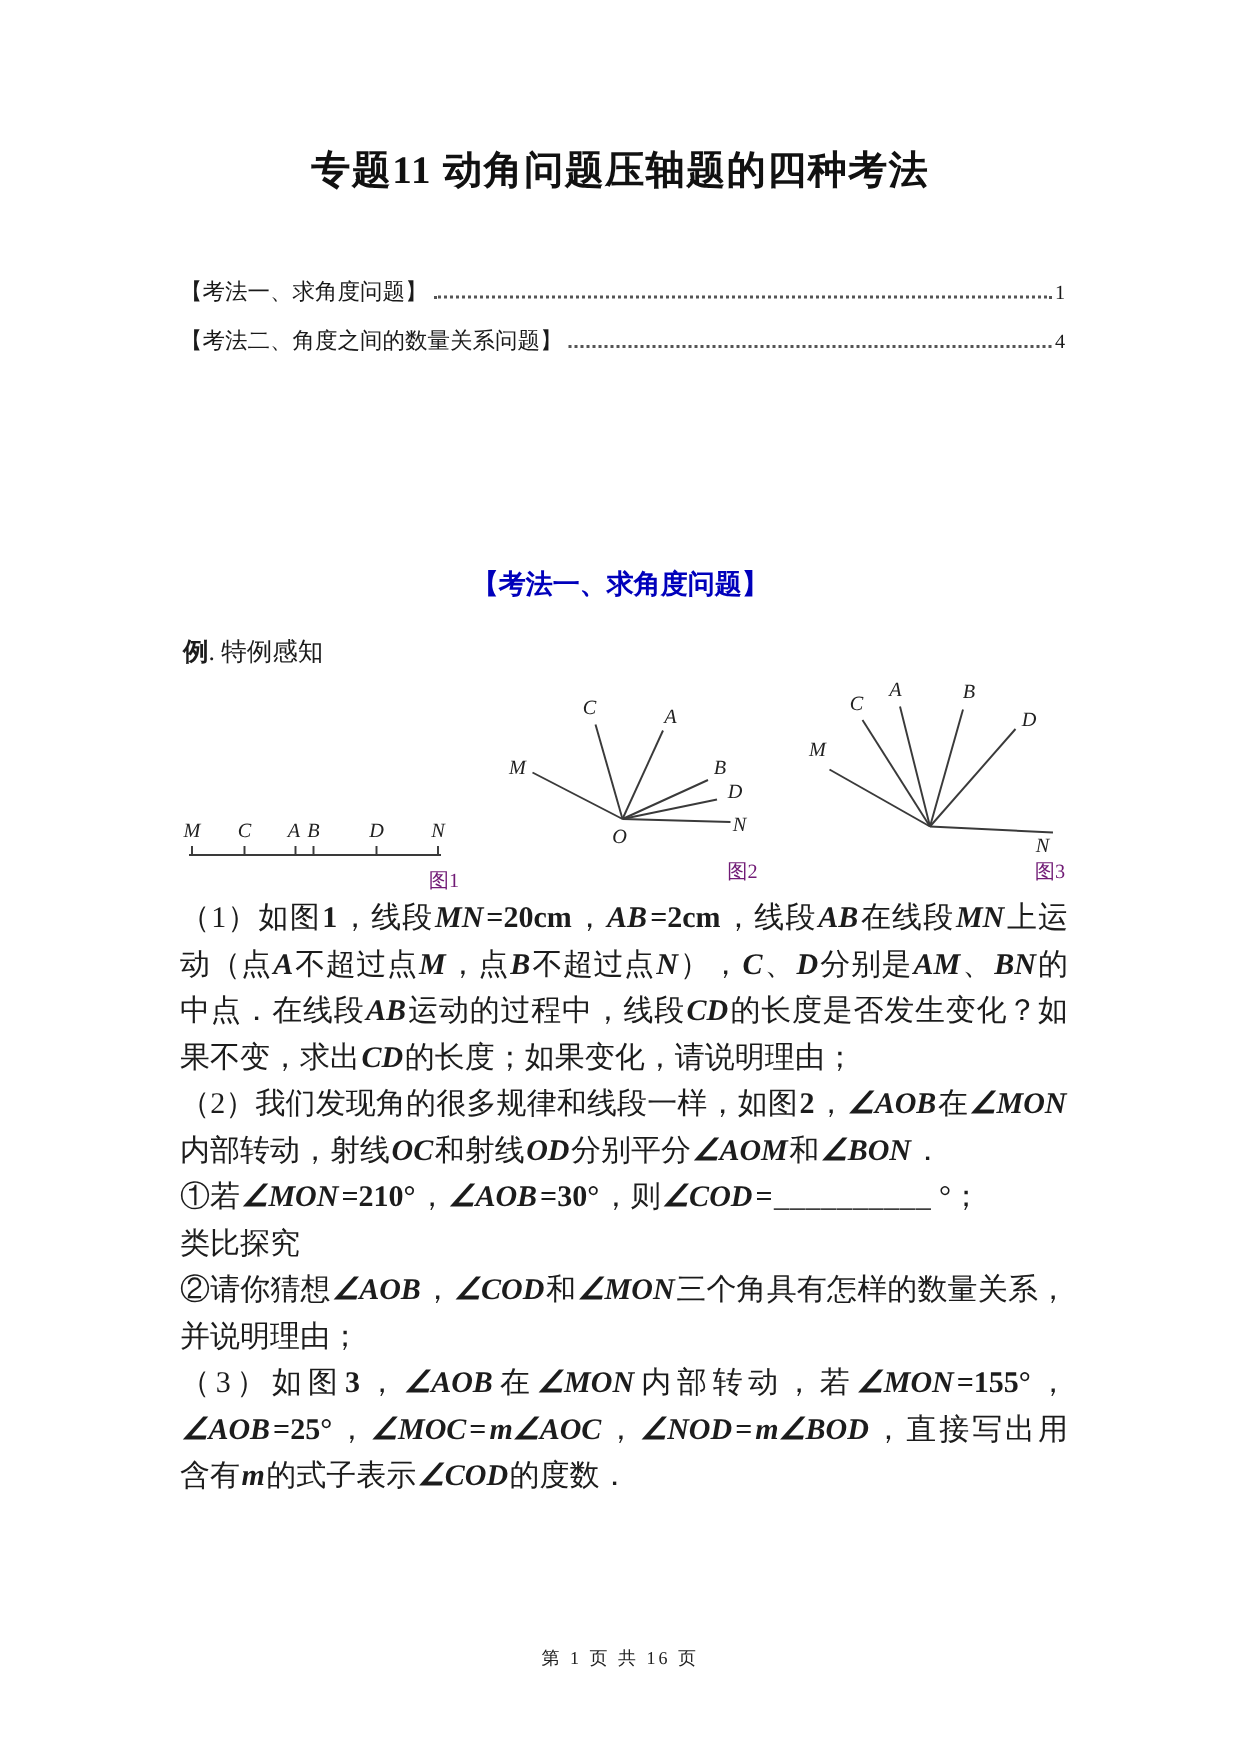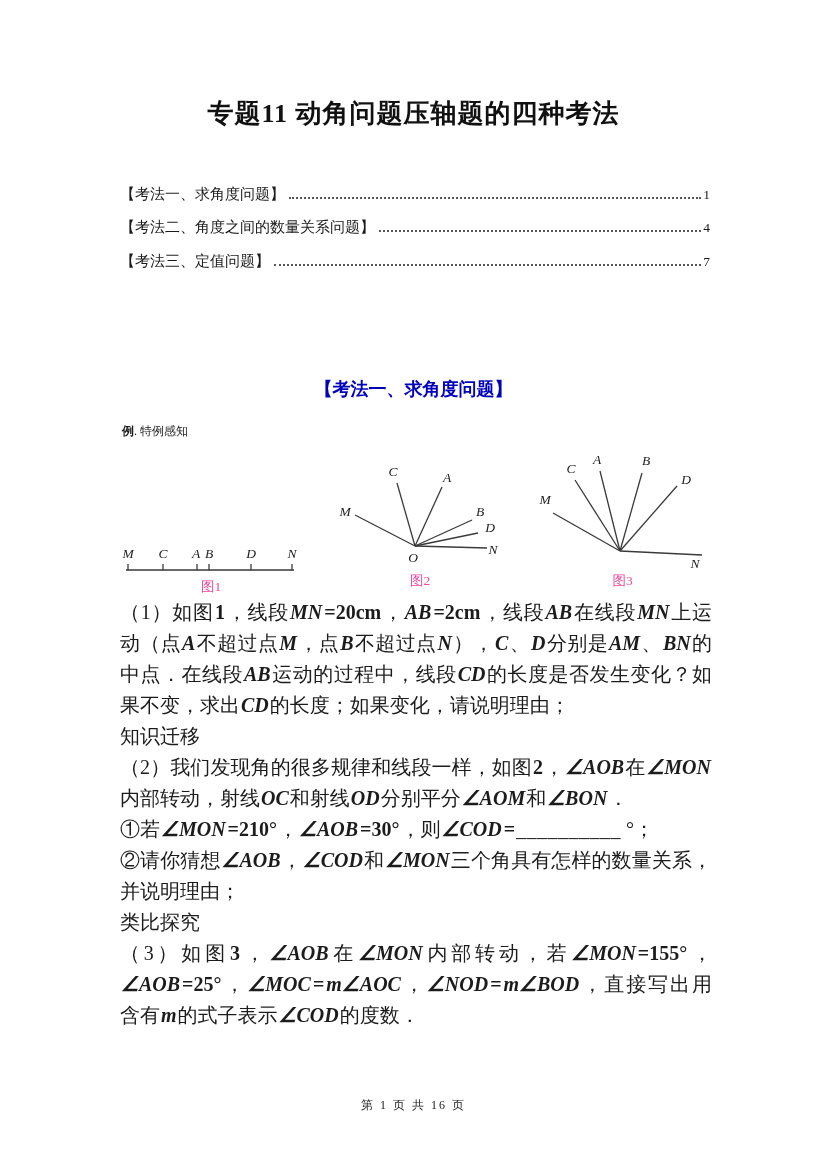--- a/index.html
+++ b/index.html
@@ -63,29 +63,29 @@
     top: 377px; left: 0; width: 100%;
     margin: 0;
     text-align: center;
     font-size: 18px;
     font-weight: bold;
     font-family: "Liberation Sans", sans-serif;
   }
   .example-line {
     position: absolute;
     left: 122px; top: 423px;
-    font-size: 12px;
+    font-size: 17px;
     color: #1c1c1c;
   }
   .example-line .ex-bold { font-weight: bold; }
   .figure-block { position: absolute; }
   .fig-caption {
-    text-align: center;
+    text-align: right;
     font-size: 13.5px;
-    color: #ec4899;
+    color: #701a75;
     margin-top: 2px;
     font-family: "Liberation Serif", serif;
   }
   .fig-svg { display: block; }
   .fig-svg line, .fig-svg polyline { stroke: #3a3a3a; stroke-width: 1.3; }
   .fig-svg text {
     font-family: "Liberation Serif", serif;
     font-style: italic;
     font-size: 13.5px;
     fill: #222;
@@ -135,25 +135,20 @@
 
     <div class="toc-item">
       <span class="toc-label">【考法一、求角度问题】</span>
       <span class="toc-dots"></span>
       <span class="toc-page">1</span>
     </div>
     <div class="toc-item">
       <span class="toc-label">【考法二、角度之间的数量关系问题】</span>
       <span class="toc-dots"></span>
       <span class="toc-page">4</span>
-    </div>
-    <div class="toc-item">
-      <span class="toc-label">【考法三、定值问题】</span>
-      <span class="toc-dots"></span>
-      <span class="toc-page">7</span>
     </div>
   </div>
 
   <h2 class="section-heading" style="color: rgb(0, 0, 187);">【考法一、求角度问题】</h2>
 
   <div class="example-line">
     <span class="ex-bold">例</span><span>. 特例感知</span>
   </div>
 
   <div class="figure-block" style="left:116px; top:530px; width:190px;">
@@ -207,23 +202,22 @@
       <text x="62" y="16" text-anchor="middle">A</text>
       <text x="111" y="17" text-anchor="middle">B</text>
       <text x="151" y="36" text-anchor="middle">D</text>
       <text x="160" y="120" text-anchor="middle">N</text>
     </svg>
     <div class="fig-caption">图3</div>
   </div>
 
   <div class="problem">
     <p><span class="sg-n">（1）如图</span><span class="sg-b">1</span><span class="sg-n">，线段</span><span class="sg-m">MN</span><span class="sg-b">=20cm</span><span class="sg-n">，</span><span class="sg-m">AB</span><span class="sg-b">=2cm</span><span class="sg-n">，线段</span><span class="sg-m">AB</span><span class="sg-n">在线段</span><span class="sg-m">MN</span><span class="sg-n">上运动（点</span><span class="sg-m">A</span><span class="sg-n">不超过点</span><span class="sg-m">M</span><span class="sg-n">，点</span><span class="sg-m">B</span><span class="sg-n">不超过点</span><span class="sg-m">N</span><span class="sg-n">），</span><span class="sg-m">C</span><span class="sg-n">、</span><span class="sg-m">D</span><span class="sg-n">分别是</span><span class="sg-m">AM</span><span class="sg-n">、</span><span class="sg-m">BN</span><span class="sg-n">的中点．在线段</span><span class="sg-m">AB</span><span class="sg-n">运动的过程中，线段</span><span class="sg-m">CD</span><span class="sg-n">的长度是否发生变化？如果不变，求出</span><span class="sg-m">CD</span><span class="sg-n">的长度；如果变化，请说明理由；</span></p>
-    <p><span class="sg-n">知识迁移</span></p>
     <p><span class="sg-n">（2）我们发现角的很多规律和线段一样，如图</span><span class="sg-b">2</span><span class="sg-n">，</span><span class="sg-m">∠AOB</span><span class="sg-n">在</span><span class="sg-m">∠MON</span><span class="sg-n">内部转动，射线</span><span class="sg-m">OC</span><span class="sg-n">和射线</span><span class="sg-m">OD</span><span class="sg-n">分别平分</span><span class="sg-m">∠AOM</span><span class="sg-n">和</span><span class="sg-m">∠BON</span><span class="sg-n">．</span></p>
     <p><span class="sg-n">①若</span><span class="sg-m">∠MON</span><span class="sg-b">=210°</span><span class="sg-n">，</span><span class="sg-m">∠AOB</span><span class="sg-b">=30°</span><span class="sg-n">，则</span><span class="sg-m">∠COD</span><span class="sg-b">=</span><span class="sg-u">__________</span><span class="sg-n"> °；</span></p>
+    <p><span class="sg-n">类比探究</span></p>
     <p><span class="sg-n">②请你猜想</span><span class="sg-m">∠AOB</span><span class="sg-n">，</span><span class="sg-m">∠COD</span><span class="sg-n">和</span><span class="sg-m">∠MON</span><span class="sg-n">三个角具有怎样的数量关系，并说明理由；</span></p>
-    <p><span class="sg-n">类比探究</span></p>
     <p><span class="sg-n">（3）如图</span><span class="sg-b">3</span><span class="sg-n">，</span><span class="sg-m">∠AOB</span><span class="sg-n">在</span><span class="sg-m">∠MON</span><span class="sg-n">内部转动，若</span><span class="sg-m">∠MON</span><span class="sg-b">=155°</span><span class="sg-n">，</span><span class="sg-m">∠AOB</span><span class="sg-b">=25°</span><span class="sg-n">，</span><span class="sg-m">∠MOC</span><span class="sg-b">=</span><span class="sg-m">m∠AOC</span><span class="sg-n">，</span><span class="sg-m">∠NOD</span><span class="sg-b">=</span><span class="sg-m">m∠BOD</span><span class="sg-n">，直接写出用含有</span><span class="sg-m">m</span><span class="sg-n">的式子表示</span><span class="sg-m">∠COD</span><span class="sg-n">的度数．</span></p>
   </div>
 
   <div class="page-footer">第 1 页 共 16 页</div>
 
 </div>
 
 </body></html>

